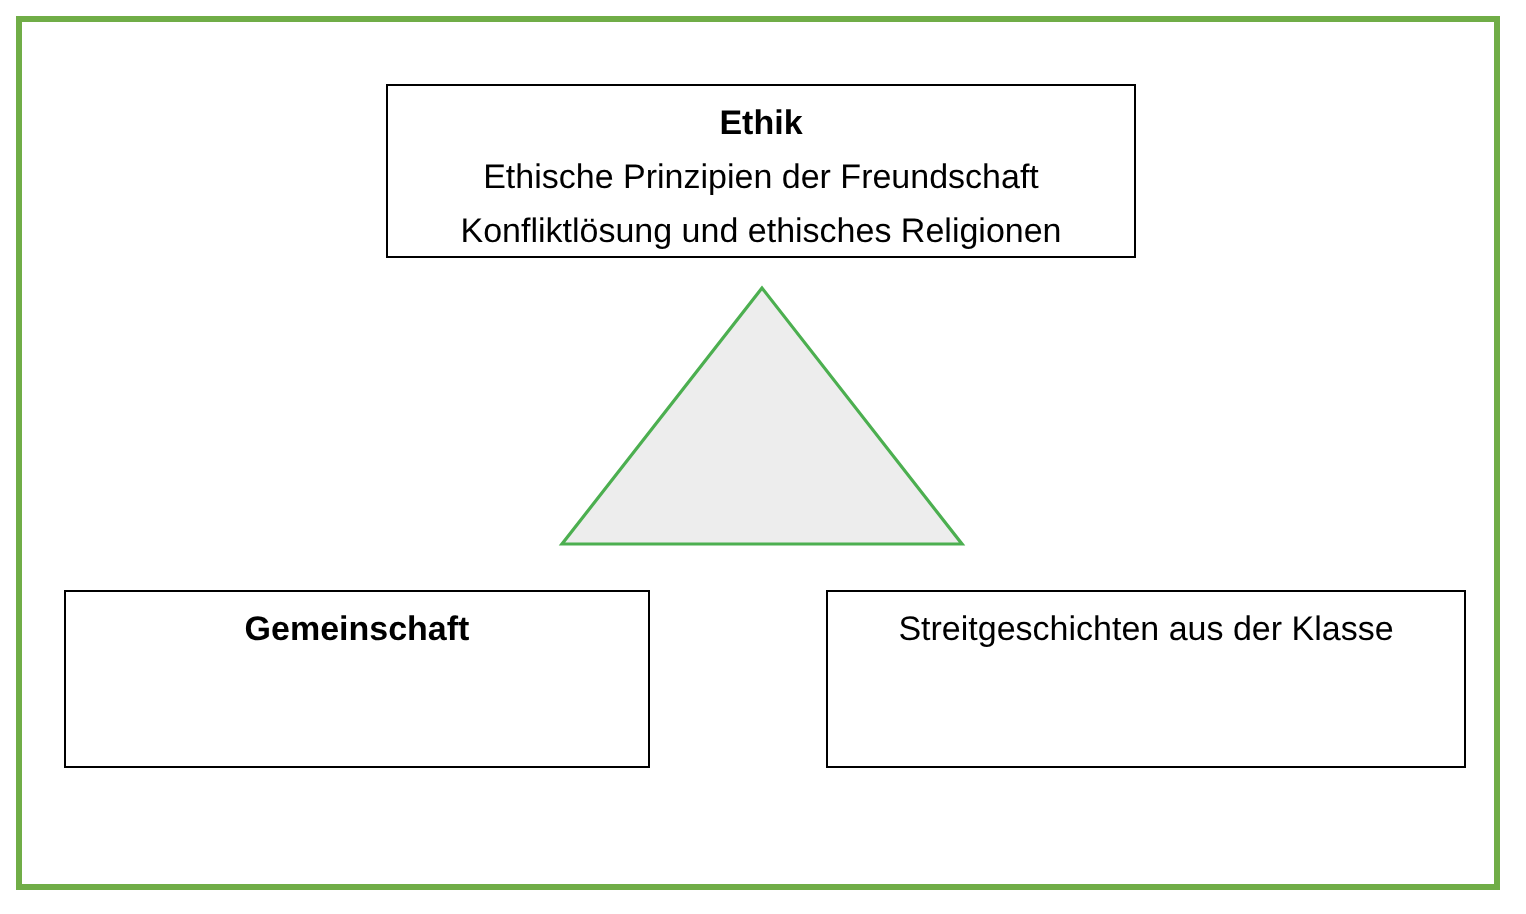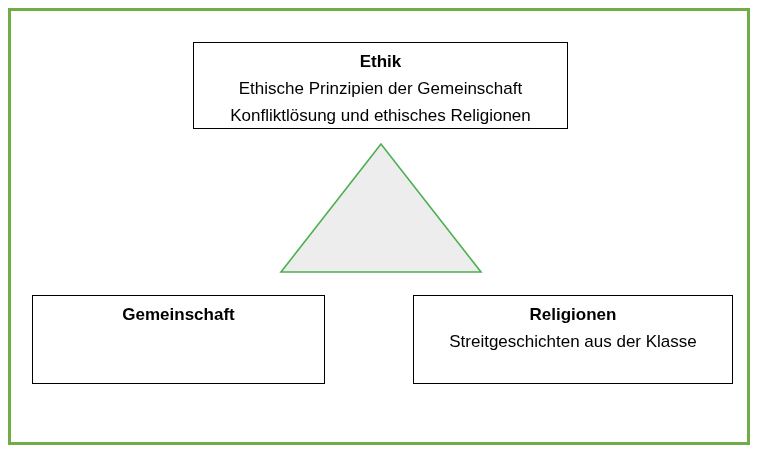--- a/index.html
+++ b/index.html
@@ -78,32 +78,31 @@
 </style>
 </head>
 <body>
 
 <div class="stage">
 
   <div class="frame"></div>
 
   <div class="tbox box-ethik">
     <div class="title">Ethik</div>
-    <div>Ethische Prinzipien der Gemeinschaft</div>
+    <div>Ethische Prinzipien der Freundschaft</div>
     <div>Konfliktlösung und ethisches Religionen</div>
   </div>
 
   <div class="triangle-wrap">
     <svg viewBox="0 0 204 134" xmlns="http://www.w3.org/2000/svg">
       <polygon points="102,3 2,131 202,131" fill="var(--triangle-fill)" stroke="var(--triangle-stroke)" stroke-width="1.6" stroke-linejoin="miter"></polygon>
     </svg>
   </div>
 
   <div class="tbox box-gemeinschaft">
     <div class="title">Gemeinschaft</div>
   </div>
 
   <div class="tbox box-religionen">
-    <div class="title">Religionen</div>
     <div>Streitgeschichten aus der Klasse</div>
   </div>
 
 </div>
 
 </body></html>

